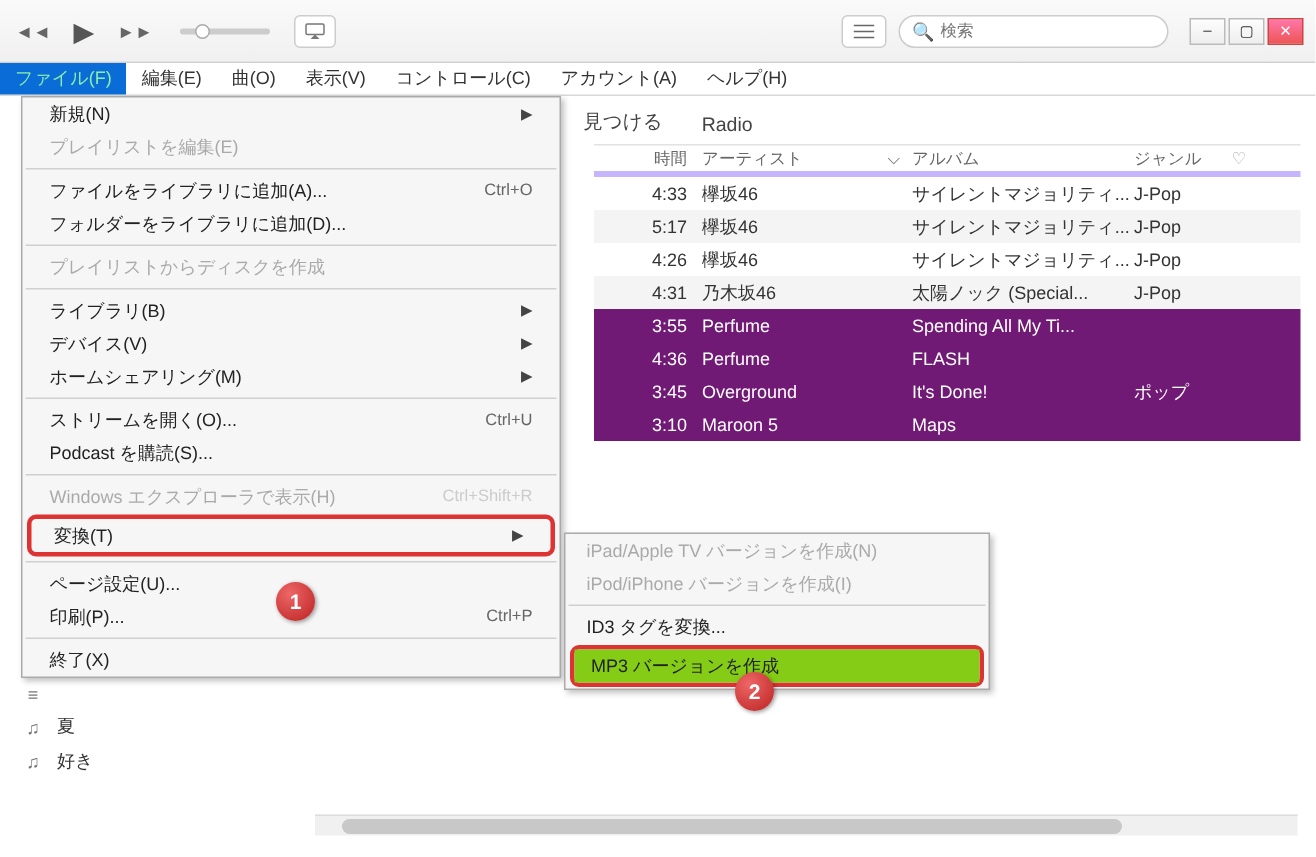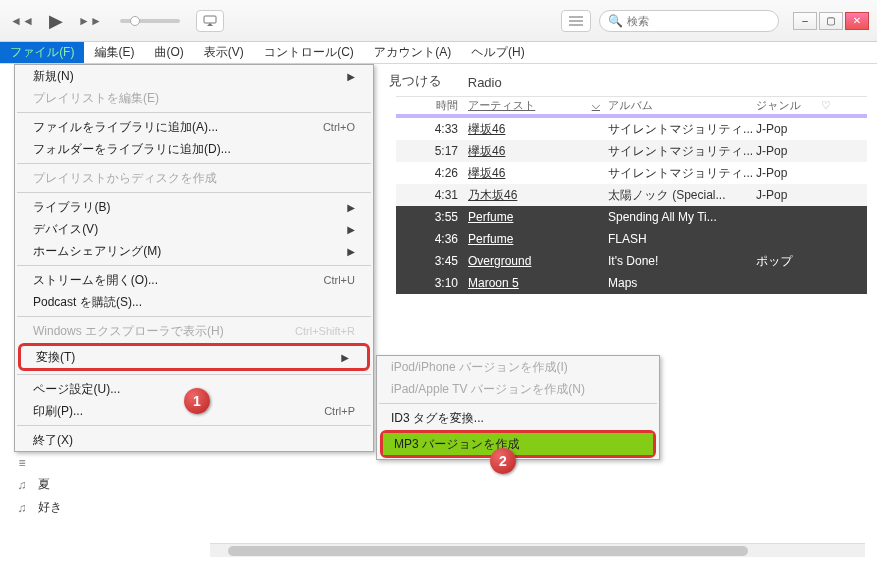--- a/index.html
+++ b/index.html
@@ -24,28 +24,28 @@
 
 .menubar { height: 22px; background: #fff; border-bottom: 1px solid #d8d8d8; display: flex; align-items: stretch; }
 .menu-item { padding: 0 10px; display: flex; align-items: center; font-size: 12px; cursor: default; }
 .menu-item.active { background: #0a6cd6; color: #86efac; }
 
 .tabs { position: absolute; left: 316px; top: 64px; height: 30px; display: flex; align-items: flex-end; gap: 22px; font-size: 13px; color: #444; }
 .tabs .tab { padding: 4px 2px; }
 
 .thead { position: absolute; left: 396px; right: 10px; top: 96px; height: 22px; border-top: 1px solid #e2e2e2; border-bottom: 4px solid #c4b5fd; display: flex; align-items: center; font-size: 11px; color: #666; }
 .col-time { width: 72px; text-align: right; padding-right: 10px; }
-.col-artist { width: 140px; display:flex; align-items:center; gap:4px;text-decoration:underline;}
+.col-artist { width: 140px; display:flex; align-items:center; gap:4px;}
 .col-album { width: 148px; }
 .col-genre { width: 60px; }
 .col-heart { width: 20px; text-align:center; color:#aaa;}
 
 .rows { position: absolute; left: 396px; right: 10px; top: 118px; }
 .row { height: 22px; display: flex; align-items: center; font-size: 12px; }
-.row.sel { background: #404040; color: #fff; }
+.row.sel { background: #701a75; color: #fff; }
 .row:nth-child(even):not(.sel) { background: #f4f4f4; }
 .row .col-time { color: inherit; }
 .row .col-album, .row .col-genre, .row .col-artist { white-space: nowrap; overflow: hidden; text-overflow: ellipsis; }
 .ellips { position:absolute; left:-16px; color:#fff;}
 .row { position: relative; }
 
 .dropdown { position: absolute; left: 14px; top: 64px; width: 360px; background: #f6f6f6; border: 1px solid #aaa; box-shadow: 2px 2px 4px rgba(0,0,0,0.25); z-index: 50; }
 .dd-item { height: 22px; display: flex; align-items: center; padding: 0 18px; font-size: 12px; color: #222; position: relative; }
 .dd-item.disabled { color: #aaa; }
 .dd-item .sc { margin-left: auto; color: #666; font-size: 11px; }
@@ -249,22 +249,22 @@
       <span>印刷(P)...</span>
       <span class="sc">Ctrl+P</span>
     </div>
     <div class="dd-sep"></div>
     <div class="dd-item">
       <span>終了(X)</span>
     </div>
   </div>
 
 <div class="submenu" id="convert-submenu">
+    <div class="dd-item disabled">iPad/Apple TV バージョンを作成(N)</div>
     <div class="dd-item disabled">iPod/iPhone バージョンを作成(I)</div>
-    <div class="dd-item disabled">iPad/Apple TV バージョンを作成(N)</div>
     <div class="dd-sep"></div>
     <div class="dd-item">ID3 タグを変換...</div>
     <div class="sub-hl-wrap">
       <div class="dd-item">MP3 バージョンを作成</div>
     </div>
   </div>
 
 <div class="callout" style="left:184px; top:388px;">1</div>
 <div class="callout" style="left:490px; top:448px;">2</div>
 

